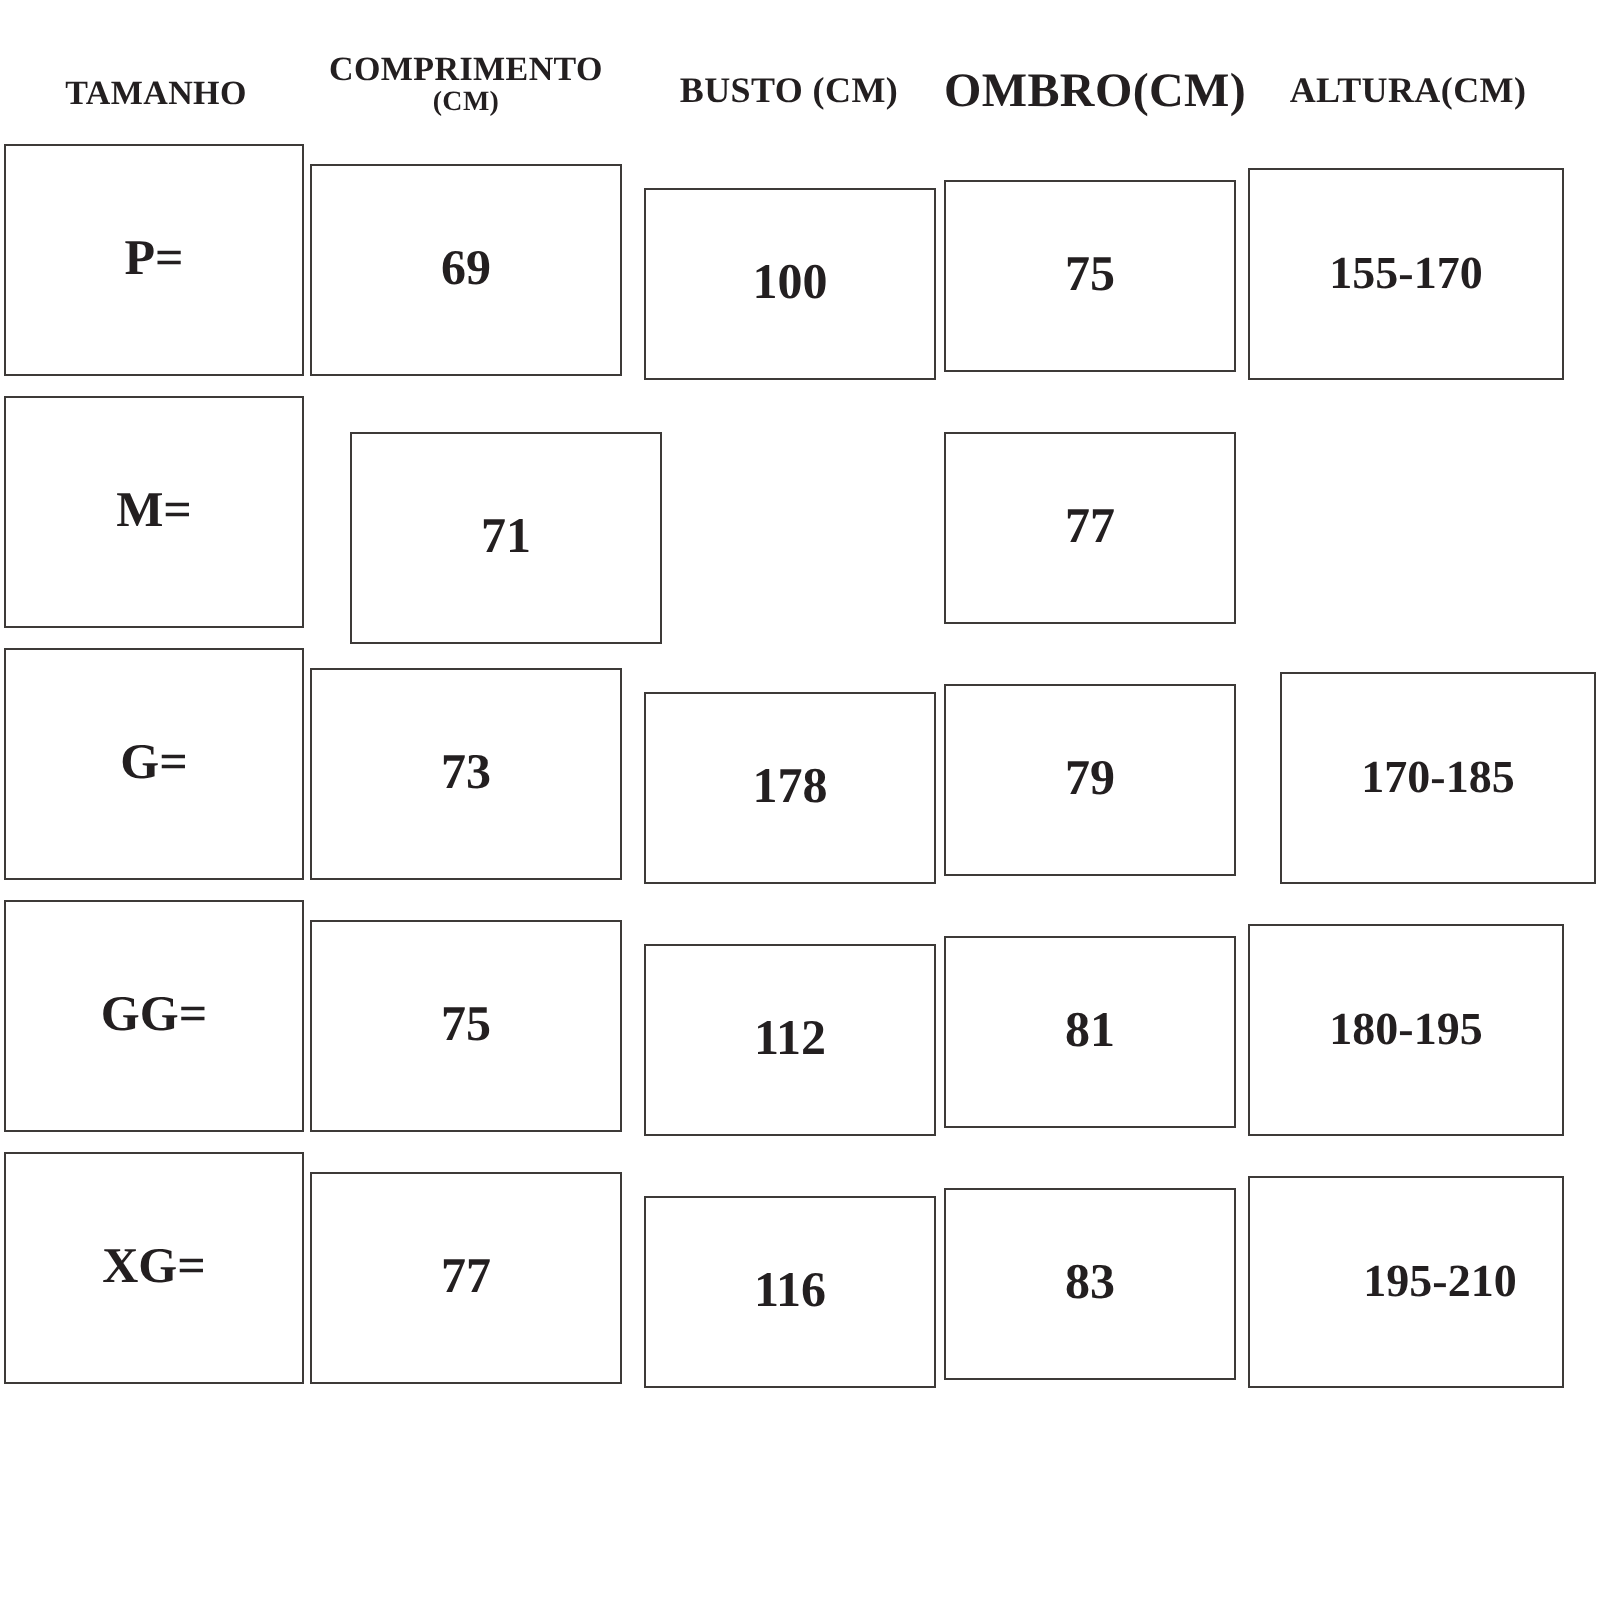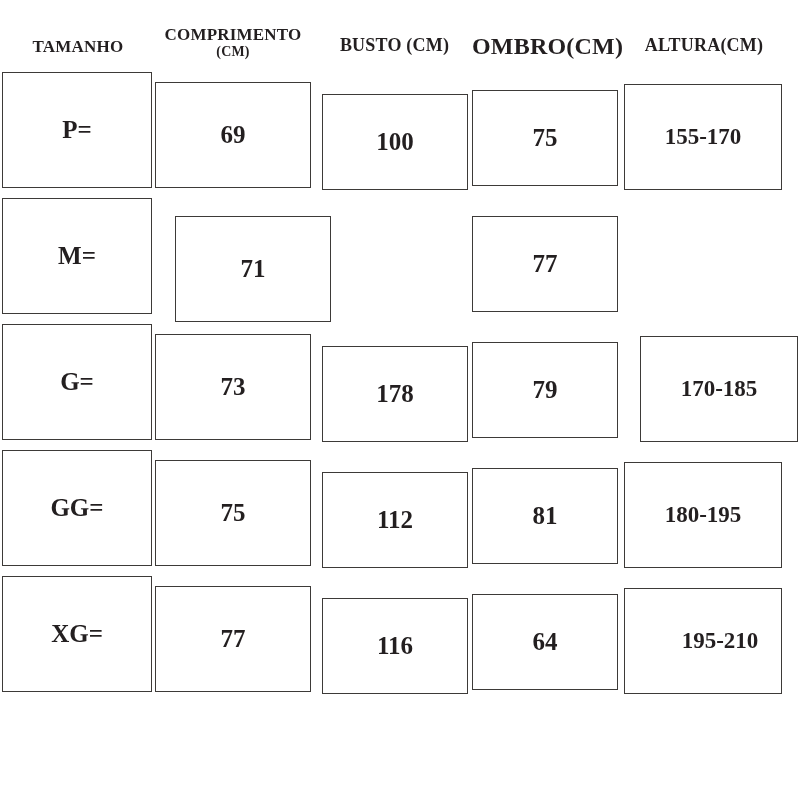--- a/index.html
+++ b/index.html
@@ -108,16 +108,16 @@
 
   <div class="cell size" style="left:2px;top:450px;width:150px;height:116px;">GG=</div>
   <div class="cell value" style="left:155px;top:460px;width:156px;height:106px;">75</div>
   <div class="cell value" style="left:322px;top:472px;width:146px;height:96px;">112</div>
   <div class="cell value" style="left:472px;top:468px;width:146px;height:96px;">81</div>
   <div class="cell range" style="left:624px;top:462px;width:158px;height:106px;">180-195</div>
 
   <div class="cell size" style="left:2px;top:576px;width:150px;height:116px;">XG=</div>
   <div class="cell value" style="left:155px;top:586px;width:156px;height:106px;">77</div>
   <div class="cell value" style="left:322px;top:598px;width:146px;height:96px;">116</div>
-  <div class="cell value" style="left:472px;top:594px;width:146px;height:96px;">64</div>
+  <div class="cell value" style="left:472px;top:594px;width:146px;height:96px;">83</div>
   <div class="cell range" style="left:624px;top:588px;width:158px;height:106px;padding-left:34px;">195-210</div>
 
 </div>
 
 </body></html>

